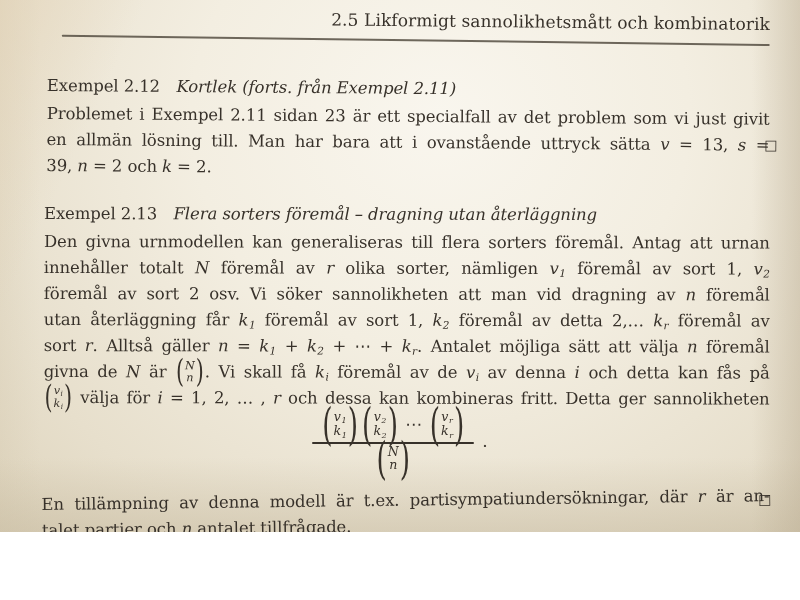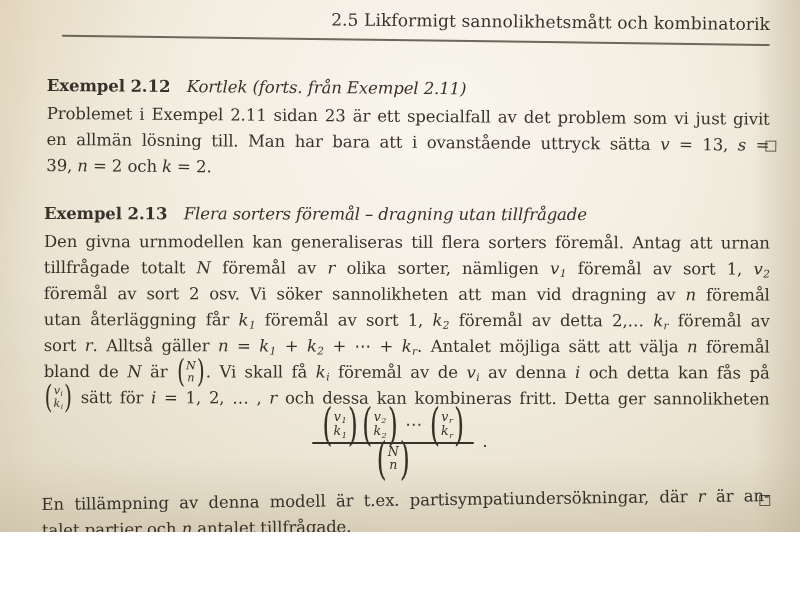--- a/index.html
+++ b/index.html
@@ -9,21 +9,21 @@
     color:#37312a;
     background:
       linear-gradient(115deg, rgba(226,209,180,.55) 0%, rgba(226,209,180,0) 14%),
       linear-gradient(to left, rgba(186,172,146,.45) 0%, rgba(186,172,146,0) 6%),
       linear-gradient(to top, rgba(198,186,160,.5) 0%, rgba(198,186,160,0) 14%),
       linear-gradient(to right, rgba(210,198,172,.25) 0%, rgba(210,198,172,0) 5%),
       radial-gradient(ellipse at 55% 22%, #f9f6ee 0%, #f3eee1 40%, #e7dfcc 78%, #ded4bd 100%);
   }
   .line{position:relative;height:26px;line-height:26px;font-size:16.5px;letter-spacing:-.1px;white-space:nowrap;}
   .j{text-align:justify;text-align-last:justify;white-space:normal;}
-  .bd{font-weight:700;}
+  .bd{font-weight:400;}
   .it,.var{font-style:italic;}
   .sb{font-size:.64em;vertical-align:-.28em;margin-left:.5px;}
   .heading{margin-bottom:2px;}
   .binom{display:inline-flex;align-items:center;vertical-align:middle;margin:0 1px;position:relative;top:-1px;}
   .binom .paren{display:inline-block;font-weight:300;line-height:1;transform:scaleY(1.55);transform-origin:center;font-size:1.25em;}
   .binom .stack{display:inline-flex;flex-direction:column;align-items:center;line-height:1.02;font-size:.68em;padding:0 1px;}
   .binom .stop,.binom .sbot{display:block;}
   .header{position:absolute;left:0;top:6px;width:770px;transform:rotate(.6deg);transform-origin:left center;}
   .header-title{text-align:right;font-size:17px;letter-spacing:.1px;}
   .header-rule{position:absolute;left:62px;top:29px;width:708px;height:2px;background:#554e42;border-radius:2px;transform:rotate(.15deg);opacity:.85;}
@@ -55,42 +55,42 @@
 
   <section class="ex1">
     <div class="line heading"><span class="bd">Exempel 2.12</span><span class="t"> </span><span class="it">Kortlek (forts. från Exempel 2.11)</span></div>
     <div class="line j"><span class="t">Problemet i Exempel 2.11 sidan 23 är ett specialfall av det problem som vi just givit</span></div>
     <div class="line j"><span class="t">en allmän lösning till. Man har bara att i ovanstående uttryck sätta </span><span class="var">v</span><span class="t"> = 13, </span><span class="var">s</span><span class="t"> =</span></div>
     <div class="line"><span class="t">39, </span><span class="var">n</span><span class="t"> = 2 och </span><span class="var">k</span><span class="t"> = 2.</span></div>
     <span class="qed qed1">□</span>
   </section>
 
   <section class="ex2">
-    <div class="line heading"><span class="bd">Exempel 2.13</span><span class="t"> </span><span class="it">Flera sorters föremål – dragning utan tillfrågade</span></div>
+    <div class="line heading"><span class="bd">Exempel 2.13</span><span class="t"> </span><span class="it">Flera sorters föremål – dragning utan återläggning</span></div>
     <div class="line j"><span class="t">Den givna urnmodellen kan generaliseras till flera sorters föremål. Antag att urnan</span></div>
-    <div class="line j"><span class="t">tillfrågade totalt </span><span class="var">N</span><span class="t"> föremål av </span><span class="var">r</span><span class="t"> olika sorter, nämligen </span><span class="var">v<span class="sb">1</span></span><span class="t"> föremål av sort 1, </span><span class="var">v<span class="sb">2</span></span></div>
+    <div class="line j"><span class="t">innehåller totalt </span><span class="var">N</span><span class="t"> föremål av </span><span class="var">r</span><span class="t"> olika sorter, nämligen </span><span class="var">v<span class="sb">1</span></span><span class="t"> föremål av sort 1, </span><span class="var">v<span class="sb">2</span></span></div>
     <div class="line j"><span class="t">föremål av sort 2 osv. Vi söker sannolikheten att man vid dragning av </span><span class="var">n</span><span class="t"> föremål</span></div>
     <div class="line j"><span class="t">utan återläggning får </span><span class="var">k<span class="sb">1</span></span><span class="t"> föremål av sort 1, </span><span class="var">k<span class="sb">2</span></span><span class="t"> föremål av detta 2,… </span><span class="var">k<span class="sb">r</span></span><span class="t"> föremål av</span></div>
     <div class="line j"><span class="t">sort </span><span class="var">r</span><span class="t">. Alltså gäller </span><span class="var">n</span><span class="t"> = </span><span class="var">k<span class="sb">1</span></span><span class="t"> + </span><span class="var">k<span class="sb">2</span></span><span class="t"> + ⋯ + </span><span class="var">k<span class="sb">r</span></span><span class="t">. Antalet möjliga sätt att välja </span><span class="var">n</span><span class="t"> föremål</span></div>
-    <div class="line j"><span class="t">bland de </span><span class="var">N</span><span class="t"> är </span><span class="binom">
+    <div class="line j"><span class="t">givna de </span><span class="var">N</span><span class="t"> är </span><span class="binom">
           <span class="paren">(</span>
           <span class="stack">
             <span class="stop"><span class="var">N</span></span>
             <span class="sbot"><span class="var">n</span></span>
           </span>
           <span class="paren">)</span>
         </span><span class="t">. Vi skall få </span><span class="var">k<span class="sb">i</span></span><span class="t"> föremål av de </span><span class="var">v<span class="sb">i</span></span><span class="t"> av denna </span><span class="var">i</span><span class="t"> och detta kan fås på</span></div>
     <div class="line j"><span class="binom">
           <span class="paren">(</span>
           <span class="stack">
             <span class="stop"><span class="var">v<span class="sb">i</span></span></span>
             <span class="sbot"><span class="var">k<span class="sb">i</span></span></span>
           </span>
           <span class="paren">)</span>
-        </span><span class="t"> sätt för </span><span class="var">i</span><span class="t"> = 1, 2, … , </span><span class="var">r</span><span class="t"> och dessa kan kombineras fritt. Detta ger sannolikheten</span></div>
+        </span><span class="t"> välja för </span><span class="var">i</span><span class="t"> = 1, 2, … , </span><span class="var">r</span><span class="t"> och dessa kan kombineras fritt. Detta ger sannolikheten</span></div>
   </section>
 
   <div class="formula">
     <span class="frac">
       <span class="num"><span class="binom">
             <span class="paren">(</span>
             <span class="stack">
               <span class="stop"><span class="var">v<span class="sb">1</span></span></span>
               <span class="sbot"><span class="var">k<span class="sb">1</span></span></span>
             </span>

